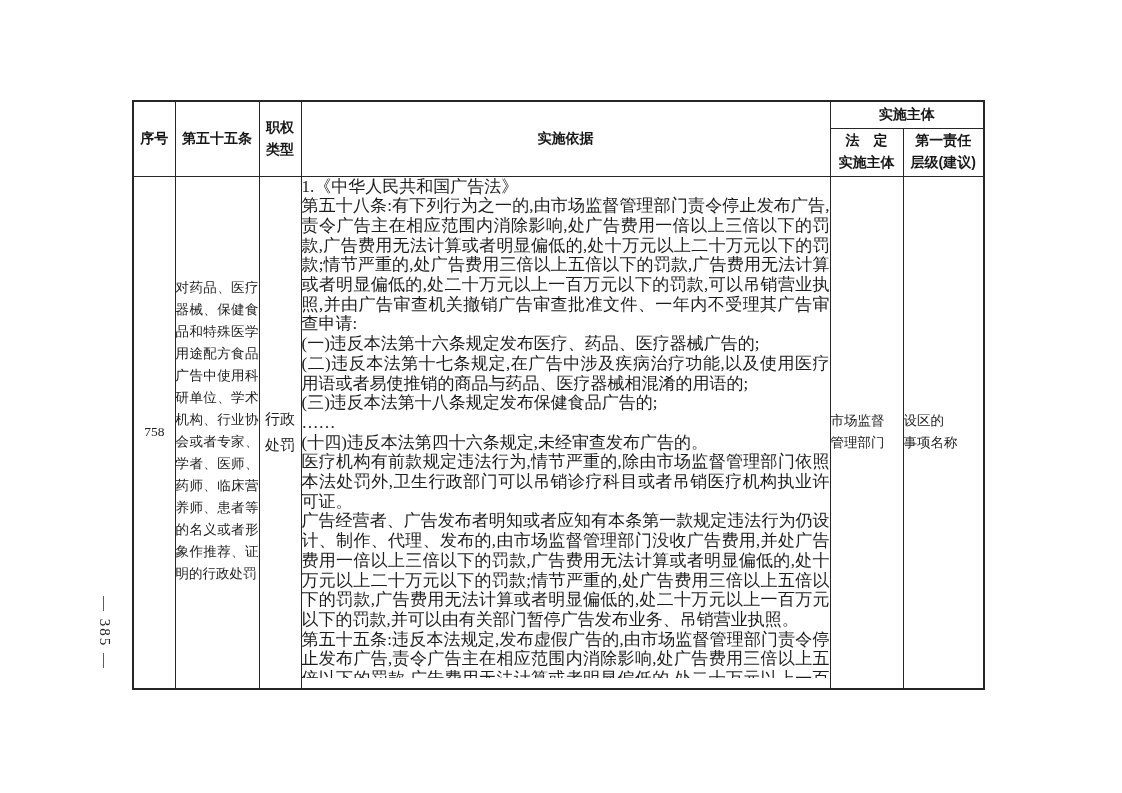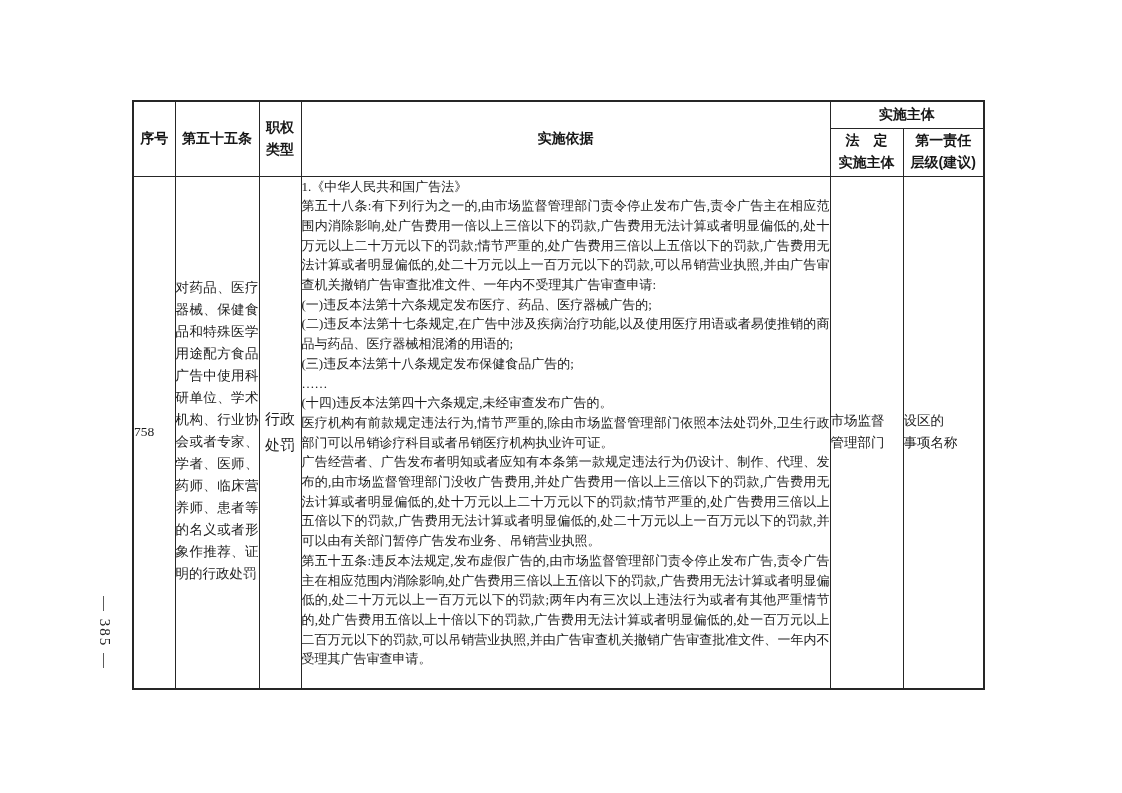--- a/index.html
+++ b/index.html
@@ -29,30 +29,30 @@
     font-family:"Liberation Sans","DejaVu Sans",sans-serif;
     font-weight:700;font-size:14px;text-align:center;vertical-align:middle;
     line-height:1.55;color:#161616;
   }
   .hrow1{height:27px}
   .hrow2{height:48px}
   .brow{height:513px}
 
   .ml{white-space:pre-line}
 
-  .c-serial{vertical-align:middle;font-size:13.5px}
+  .c-serial{text-align:center;vertical-align:middle;font-size:13.5px}
   .c-name{
     vertical-align:middle;font-size:13.5px;line-height:22px;
     padding:0 8px;text-align:justify;text-justify:inter-character;font-family:Liberation Mono, monospace;
   }
   .c-type{text-align:center;vertical-align:middle;font-size:15px;line-height:26px}
   .c-basis{vertical-align:top;padding:5px 8px 0 9px}
   .basis-wrap{height:501px;overflow:hidden}
   .basis-wrap p{
-    margin:0;font-size:13px;line-height:19.7px;
+    margin:0;font-size:17px;line-height:19.7px;
     text-align:justify;text-justify:inter-ideograph;
   }
   .c-subject,.c-level{text-align:left;vertical-align:middle;font-size:13.5px;line-height:22px}
 </style>
 </head>
 <body>
 
 <div class="page">
 
   <div class="pagenum">— 385 —</div>

